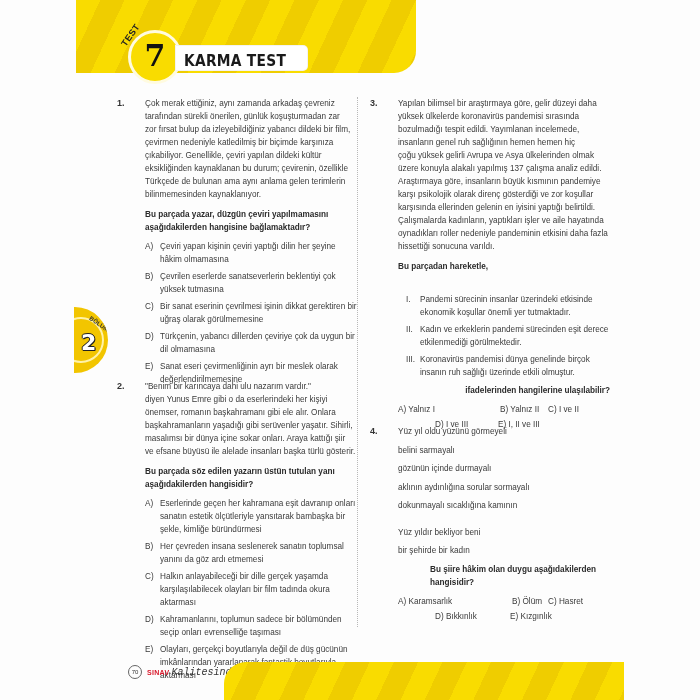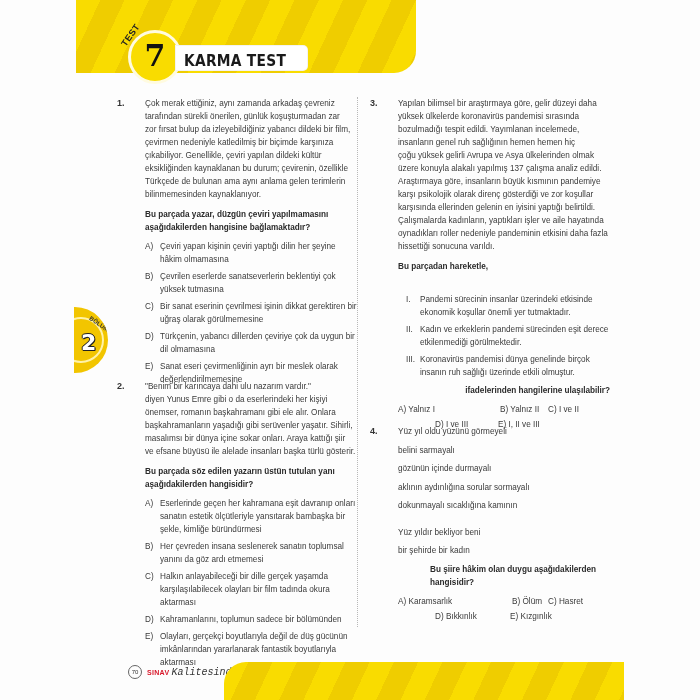--- a/index.html
+++ b/index.html
@@ -212,20 +212,21 @@
       <span class="option-text">
           <span class="q-line">Halkın anlayabileceği bir dille gerçek yaşamda</span>
           <span class="q-line">karşılaşılabilecek olayları bir film tadında okura</span>
           <span class="q-line">aktarması</span>
         </span>
     </div>
     <div class="option">
       <span class="option-letter">D)</span>
       <span class="option-text">
           <span class="q-line">Kahramanlarını, toplumun sadece bir bölümünden</span>
+          <span class="q-line">seçip onları evrenselliğe taşıması</span>
         </span>
     </div>
     <div class="option">
       <span class="option-letter">E)</span>
       <span class="option-text">
           <span class="q-line">Olayları, gerçekçi boyutlarıyla değil de düş gücünün</span>
           <span class="q-line">imkânlarından yararlanarak fantastik boyutlarıyla</span>
           <span class="q-line">aktarması</span>
         </span>
     </div>

